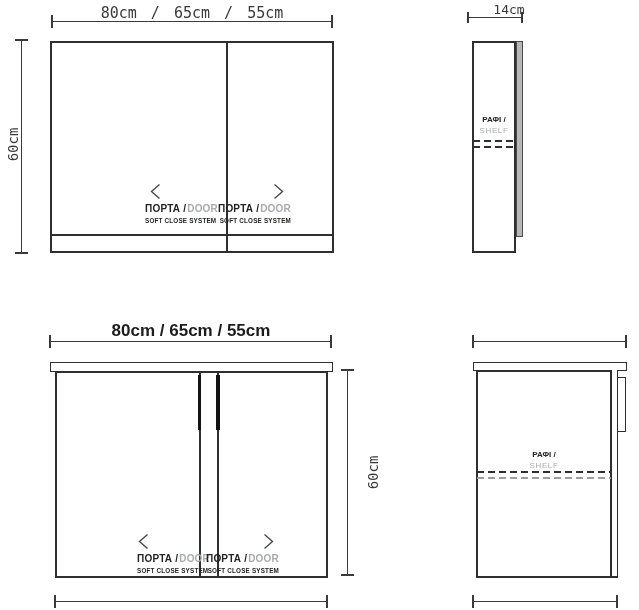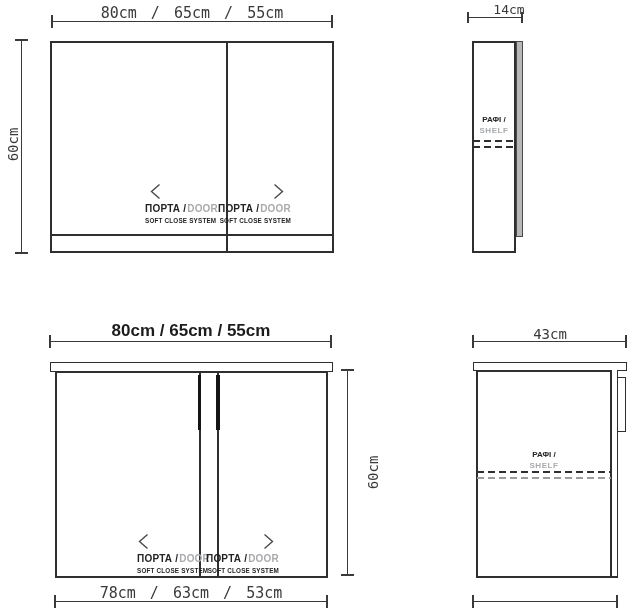--- a/index.html
+++ b/index.html
@@ -24,21 +24,21 @@
   .rot{transform:rotate(-90deg);}
   
   .door-label{display:flex;flex-direction:column;align-items:flex-start;}
   .door-label.right{align-items:flex-end;}
   .lbl1{display:flex;font-size:10px;font-weight:bold;color:#232323;letter-spacing:.2px;
         margin-top:3px;white-space:nowrap;}
   .lbl1 .gy{color:#a8aaad;margin-left:1px;font-weight:bold;}
   .lbl2{font-size:6.3px;font-weight:bold;color:#232323;letter-spacing:.2px;margin-top:3px;white-space:nowrap;}
   
   .shelf1{font-size:8px;font-weight:bold;color:#232323;white-space:nowrap;}
-  .shelf2{font-size:8px;color:#a8aaad;letter-spacing:.6px;white-space:nowrap;font-weight:bold;}
+  .shelf2{font-size:8px;color:#a8aaad;letter-spacing:.6px;white-space:nowrap;}
   .dash-dark{height:2px;background:repeating-linear-gradient(90deg,#2f2f2f 0 7px,transparent 7px 11px);}
   .dash-gray{height:2px;background:repeating-linear-gradient(90deg,#9b9da0 0 7px,transparent 7px 11px);}
   .strip-fill{background:#b7b7b7;border:1px solid #4a4a4a;box-sizing:border-box;}
   svg{display:block;}
 </style>
 </head>
 <body>
 
 <div id="canvas">
 
@@ -139,25 +139,23 @@
     </div>
 
     <div class="abs dimline-v" style="left:347px;top:370px;height:205px;"></div>
     <div class="abs tick-h" style="left:341px;top:369px;"></div>
     <div class="abs tick-h" style="left:341px;top:574px;"></div>
     <div class="abs cad dim-center rot" style="left:337px;top:465px;width:70px;height:15px;font-size:14px;">60cm</div>
 
     <div class="abs dimline-h" style="left:55px;top:601px;width:272px;"></div>
     <div class="abs tick-v" style="left:54px;top:595px;"></div>
     <div class="abs tick-v" style="left:326px;top:595px;"></div>
-    <div class="abs cad dim-center" style="left:55px;top:584px;width:272px;font-size:15px;word-spacing:5px;">78cm / 63cm / 53cm</div>
   </div>
 
   <div class="grp">
-    <div class="abs cad dim-center" style="left:473px;top:326px;width:154px;font-size:14px;">43cm</div>
     <div class="abs dimline-h" style="left:473px;top:341px;width:154px;"></div>
     <div class="abs tick-v" style="left:472px;top:335px;"></div>
     <div class="abs tick-v" style="left:625px;top:335px;"></div>
 
     <div class="abs rect-thin" style="left:473px;top:362px;width:154px;height:9px;"></div>
     <div class="abs rect" style="left:476px;top:370px;width:136px;height:208px;"></div>
     <div class="abs" style="left:612px;top:370px;width:6px;height:208px;background:#ffffff;border-right:1.5px solid #2f2f2f;border-bottom:2px solid #2f2f2f;box-sizing:border-box;"></div>
     <div class="abs" style="left:616.5px;top:377px;width:9px;height:55px;border:1.5px solid #2f2f2f;background:#ffffff;box-sizing:border-box;"></div>
 
     <div class="abs shelf1" style="left:476px;top:450px;width:136px;text-align:center;">ΡΑΦΙ /</div>

